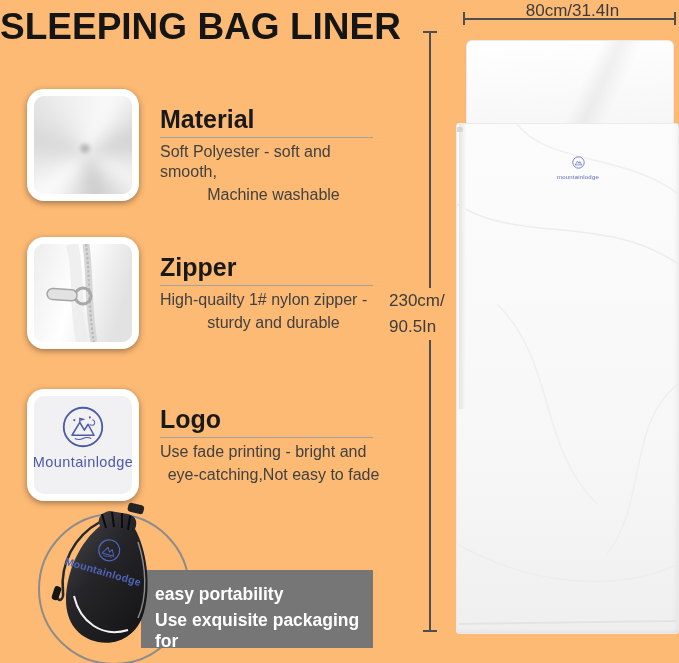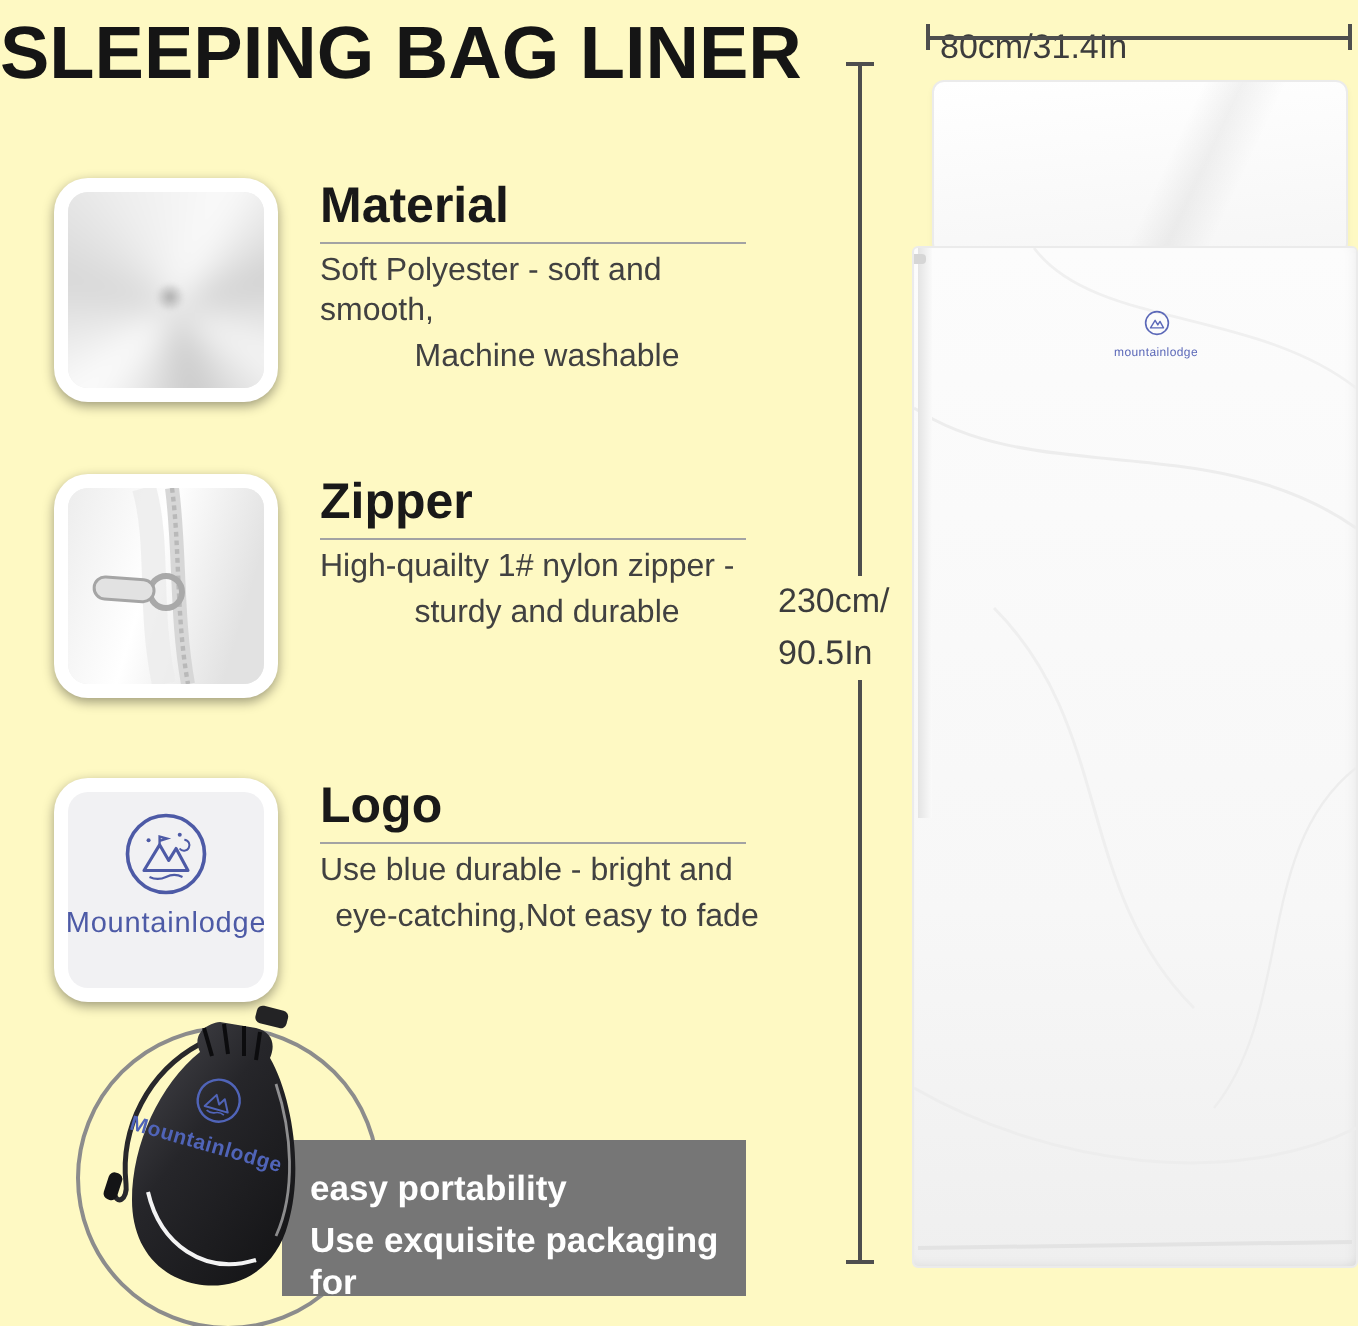--- a/index.html
+++ b/index.html
@@ -1,17 +1,17 @@
 <!DOCTYPE html>
 <html><head>
 <meta charset="utf-8">
 <style>
   html,body{margin:0;padding:0;background:#fff;}
   .canvas{
-    position:relative;width:679px;height:663px;overflow:hidden;background:#fef9c3;
+    position:relative;width:679px;height:663px;overflow:hidden;background:#fdba74;
     font-family:"Liberation Sans", sans-serif;
   }
   
   .page-title{
     position:absolute;left:0px;top:6px;margin:0;width:430px;
     font-size:37px;font-weight:bold;letter-spacing:0px;color:#151515;white-space:nowrap;
   }
   
   .feature{position:absolute;left:27px;width:360px;height:120px;}
   .f1{top:89px;} .f2{top:237px;} .f3{top:389px;}
@@ -28,21 +28,21 @@
     filter:blur(7px);
   }
   .fabric::after{
     content:"";position:absolute;left:44%;top:47%;width:16px;height:13px;border-radius:50%;
     background:radial-gradient(circle,#adadad,rgba(173,173,173,0) 70%);filter:blur(1px);
   }
   
   .logothumb{background:#f1f1f3;display:flex;flex-direction:column;align-items:center;}
   .logothumb .emblem{margin-top:9px;}
   .logothumb .brand-label{margin-top:5px;font-size:14.5px;letter-spacing:0.4px;color:#4d5aa6;}
-  .feat-text{position:absolute;left:133px;top:0;width:227px;}
+  .feat-text{position:absolute;left:133px;top:16px;width:227px;}
   .feat-title{margin:0;font-size:25px;line-height:29px;font-weight:bold;color:#191919;}
   .feat-rule{width:213px;height:1px;background:#a3a3a3;margin-top:3px;}
   .feat-line{margin:4px 0 0 0;font-size:16px;line-height:20px;color:#414141;}
   .feat-line + .feat-line{margin-top:3px;text-align:center;}
   .emblem{display:inline-block;}
   
   .ring{position:absolute;left:38px;top:513px;width:148px;height:148px;border:2px solid #8c8c8c;border-radius:50%;}
   .pack-box{
     position:absolute;left:141px;top:570px;width:232px;height:78px;background:#767676;
     box-sizing:border-box;padding:14px 0 0 14px;
@@ -50,21 +50,21 @@
   .pack-line{margin:0;font-size:17.5px;line-height:21px;font-weight:bold;color:#ffffff;}
   .pack-line + .pack-line{margin-top:5px;}
   .pouch-svg{position:absolute;left:30px;top:500px;width:165px;height:163px;}
   .pouch-brand{
     position:absolute;left:64px;top:538px;width:86px;text-align:center;color:#5064b8;
     transform:rotate(16deg);
   }
   .pouch-brand .brand-label{font-size:10.5px;font-weight:bold;letter-spacing:0.3px;margin-top:0px;}
   
   .dim{color:#3c3c3c;font-size:17px;position:absolute;}
-  .dim-w-label{left:470px;top:14px;width:205px;text-align:left;}
+  .dim-w-label{left:470px;top:1px;width:205px;text-align:center;}
   .dim-w-line{position:absolute;left:464px;top:18px;width:211px;height:1.5px;background:#4e4e4e;}
   .tick-v{position:absolute;width:1.5px;height:13px;background:#4e4e4e;top:12px;}
   .tick-v.left{left:463px;} .tick-v.right{left:674px;}
   .dim-v-line{position:absolute;left:429px;width:1.5px;background:#4e4e4e;}
   .dim-v-line.top{top:32px;height:256px;}
   .dim-v-line.bottom{top:340px;height:291px;}
   .tick-h{position:absolute;left:423px;width:14px;height:1.5px;background:#4e4e4e;}
   .tick-h.top{top:31px;} .tick-h.bottom{top:630px;}
   .dim-v-label{left:389px;top:288px;width:64px;line-height:26px;}
   
@@ -151,21 +151,21 @@
           <circle cx="31.5" cy="13.5" r="1.1" fill="currentColor"></circle>
           <path d="M34 16.2 a3 3 0 1 1 -2.6 4.8" fill="none" stroke="currentColor" stroke-width="1.1"></path>
           <path d="M15 36.5 q4.5 2.2 9 0 q4.5 -2.2 9 0" fill="none" stroke="currentColor" stroke-width="1.2"></path>
         </svg>
         <div class="brand-label">Mountainlodge</div>
       </div>
     </div>
     <div class="feat-text">
       <h2 class="feat-title">Logo</h2>
       <div class="feat-rule"></div>
-      <p class="feat-line">Use blue durable - bright and</p>
+      <p class="feat-line">Use fade printing - bright and</p>
       <p class="feat-line">eye-catching,Not easy to fade</p>
     </div>
   </section>
 
   <div class="ring"></div>
   <div class="pack-box">
     <p class="pack-line">easy portability</p>
     <p class="pack-line">Use exquisite packaging for</p>
   </div>
   <svg class="pouch-svg" viewBox="0 0 165 163">

